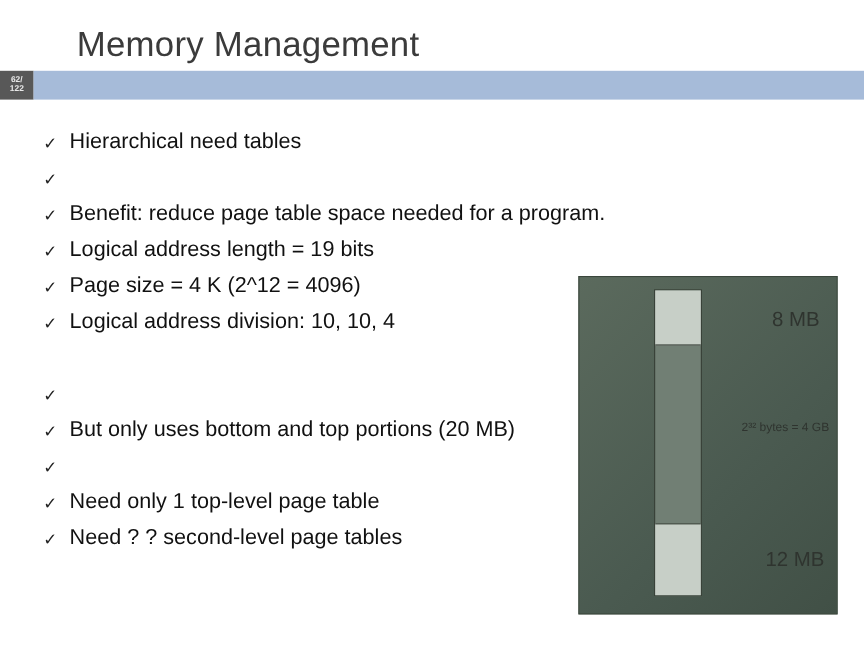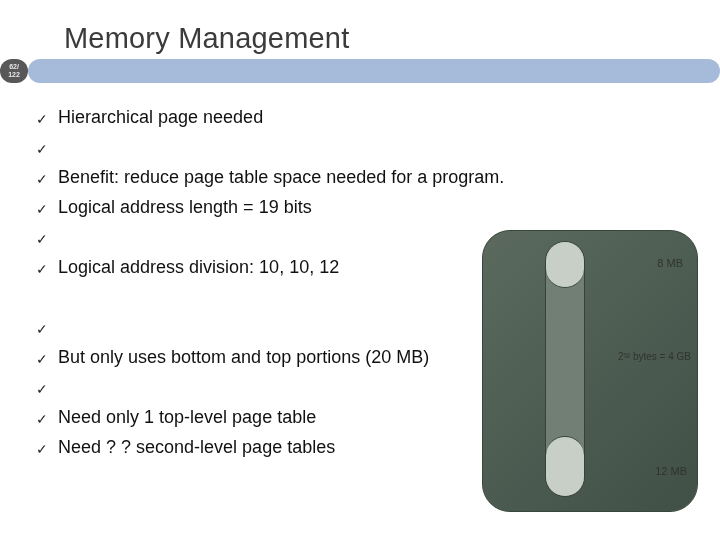--- a/index.html
+++ b/index.html
@@ -1,15 +1,15 @@
 <!DOCTYPE html>
 <html><head>
 <meta charset="utf-8">
 <style>
-  * { margin: 0; padding: 0; box-sizing: border-box; border-radius: 28px; }
+  * { margin: 0; padding: 0; box-sizing: border-box; }
   html, body { width: 720px; height: 540px; overflow: hidden; }
   body {
     font-family: Verdana, Tahoma, sans-serif;
     background: #ffffff;
     color: #000;
     position: relative;
   }
   .slide {
     width: 720px;
     height: 540px;
@@ -105,21 +105,21 @@
   }
   .seg-bot {
     position: absolute;
     left: 0; right: 0; bottom: 0;
     height: 60px;
     background: #c7cfc7;
     border-top: 1px solid #394239;
   }
   .dlabel {
     position: absolute;
-    font-size: 11px;
+    font-size: 17px;
     color: #2f342f;
     font-family: Tahoma, sans-serif;
     white-space: nowrap;
   }
   .lbl-top { right: 14px; top: 26px; }
   .lbl-mid { right: 6px; top: 120px; font-size: 10px; }
   .lbl-bot { right: 10px; bottom: 34px; }
 </style>
 </head>
 <body>
@@ -134,39 +134,40 @@
       <span>122</span>
     </div>
     <div class="accent-bar"></div>
   </div>
 
   <div class="content">
 
     <ul class="bullets">
       <li>
           <span class="check">✓</span>
-          <span>Hierarchical page needed</span>
+          <span>Hierarchical need tables</span>
         </li>
       <li>
           <span class="check">✓</span>
         </li>
       <li>
           <span class="check">✓</span>
           <span>Benefit: reduce page table space needed for a program.</span>
         </li>
       <li>
           <span class="check">✓</span>
           <span>Logical address length = 19 bits</span>
         </li>
       <li>
           <span class="check">✓</span>
-        </li>
-      <li>
-          <span class="check">✓</span>
-          <span>Logical address division: 10, 10, 12</span>
+          <span>Page size = 4 K (2^12 = 4096)</span>
+        </li>
+      <li>
+          <span class="check">✓</span>
+          <span>Logical address division: 10, 10, 4</span>
         </li>
     </ul>
 
     <ul class="bullets">
       <li>
           <span class="check">✓</span>
         </li>
       <li>
           <span class="check">✓</span>
           <span>But only uses bottom and top portions (20 MB)</span>

